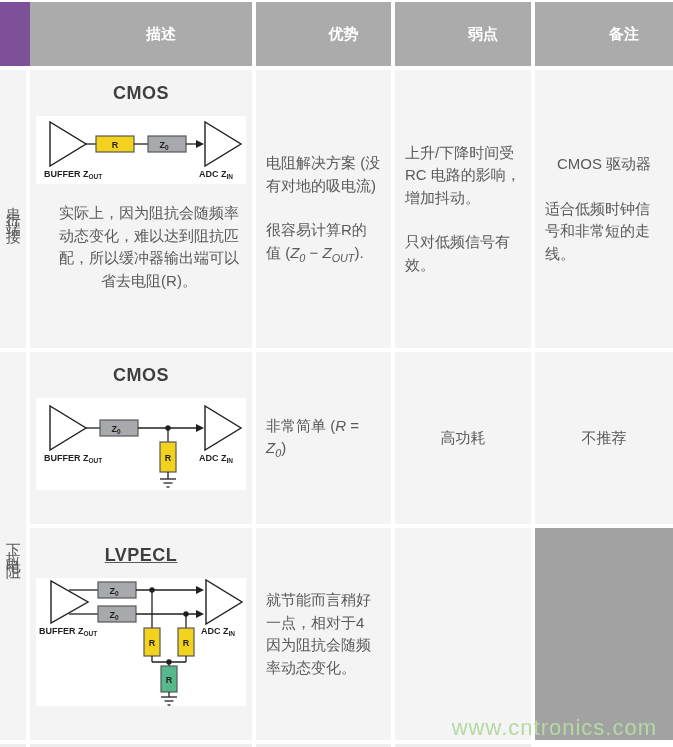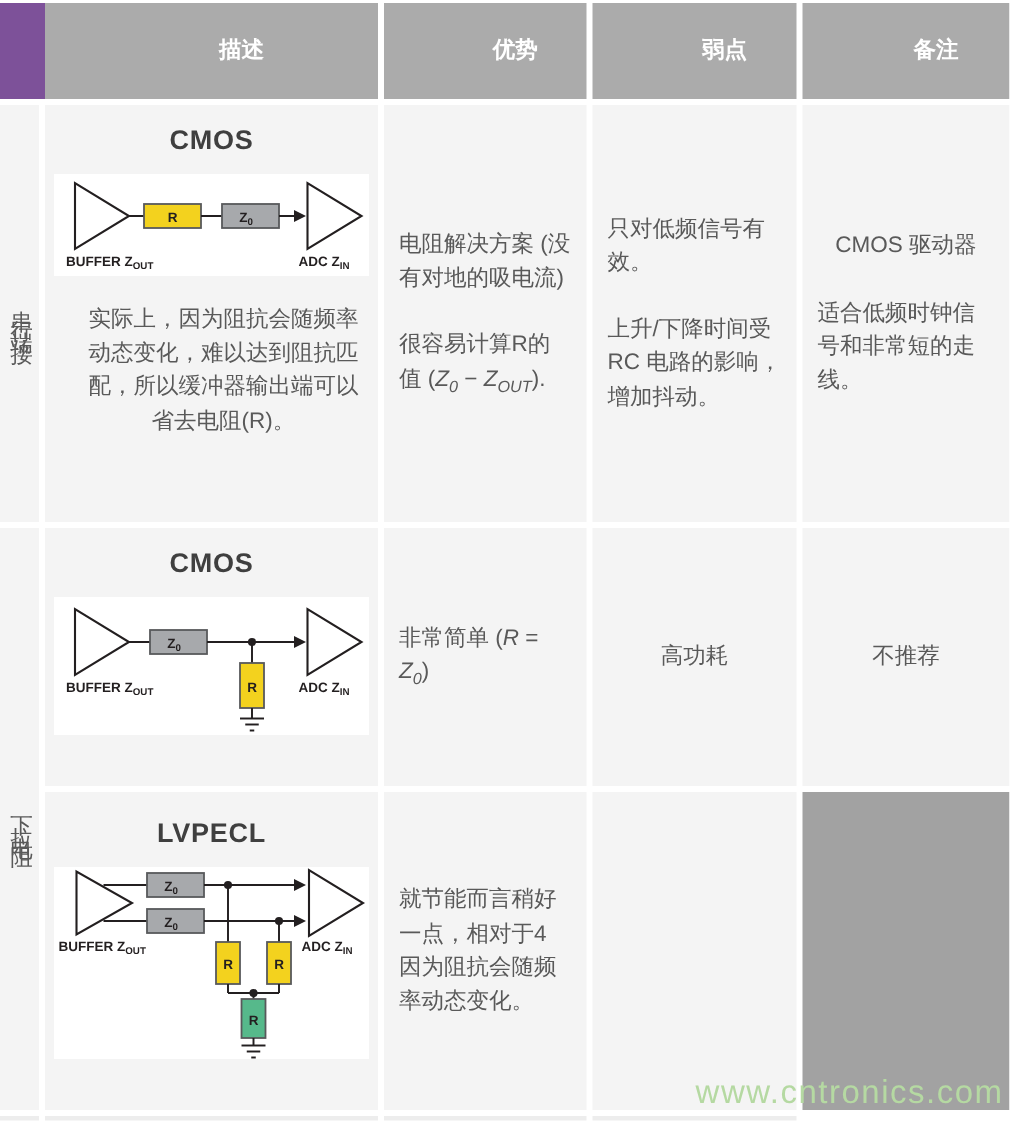--- a/index.html
+++ b/index.html
@@ -13,30 +13,30 @@
     gap:4px; padding-top:2px; background:#fff;
   }
   .cell { background:#f4f4f4; font-size:15px; line-height:1.5; }
   .hdr { background:#ababab; color:#fff; font-weight:bold; font-size:15px;
          display:flex; align-items:center; justify-content:center; text-align:center;padding-left:40px; }
   .hdr-method { background:#7d5199; writing-mode:vertical-rl; text-orientation:upright; letter-spacing:3px; }
   .methodcell { display:flex; align-items:center; justify-content:center;
                 writing-mode:vertical-rl; text-orientation:upright; letter-spacing:7px; color:#595959; }
   .method-span2 { grid-row: span 2; }
   .desccell { display:flex; flex-direction:column; align-items:center; text-align:center; padding:10px 6px 6px 6px; }
-  .desccell.pt14 { padding-top:14px; }
+  .desccell.pt14 { padding-top:14px;text-decoration:underline; }
   .desc-title { font-weight:bold; font-size:18px; color:#3f3f3f; margin-bottom:9px; letter-spacing:0.5px; }
   .diagram { background:#fff; margin-bottom:10px; }
   .txtcell { display:flex; flex-direction:column; align-items:center; justify-content:center;
              text-align:left; padding:8px 10px; }
   .txtcell p { margin:11px 0; }
   .desccell .paras p { margin:8px 0 0 16px; }
   .sliver-method { background:#a2a2a2; }
   .sliver { background:#ededed; }
-  .watermark { position:absolute; right:4px; bottom:6px; font-size:22px; color:#b5d9a2; letter-spacing:1px; }
+  .watermark { position:absolute; right:16px; bottom:6px; font-size:22px; color:#b5d9a2; letter-spacing:1px; }
   svg text { font-family:"Liberation Sans", sans-serif; }
   .dlabel { font-size:9px; font-weight:bold; fill:#231f20; }
   .dsub { font-size:6.5px; font-weight:bold; fill:#231f20; }
   .dbox { font-size:9px; font-weight:bold; fill:#231f20; }
   .wire { stroke:#231f20; stroke-width:1.3; fill:none; }
   .tri { fill:#fff; stroke:#231f20; stroke-width:1.4; }
   .rbox { fill:#f3d21e; stroke:#58595b; stroke-width:1.2; }
   .zbox { fill:#a7a9ac; stroke:#58595b; stroke-width:1.2; }
   .gbox { fill:#56b98b; stroke:#58595b; stroke-width:1.2; }
   .dot { fill:#231f20; }
@@ -74,22 +74,22 @@
       </svg>
       <div class="paras">
           <p>实际上，因为阻抗会随频率动态变化，难以达到阻抗匹配，所以缓冲器输出端可以省去电阻(R)。</p>
         </div>
     </div>
     <div class="cell txtcell">
         <p>电阻解决方案 (没有对地的吸电流)</p>
         <p>很容易计算R的值 (<i>Z<sub>0</sub></i> − <i>Z<sub>OUT</sub></i>).</p>
       </div>
     <div class="cell txtcell">
+        <p>上升/下降时间受 RC 电路的影响，增加抖动。</p>
         <p>只对低频信号有效。</p>
-        <p>上升/下降时间受 RC 电路的影响，增加抖动。</p>
       </div>
     <div class="cell txtcell">
         <p>CMOS 驱动器</p>
         <p>适合低频时钟信号和非常短的走线。</p>
       </div>
 
     <div class="cell methodcell method-span2">下拉电阻</div>
 
     <div class="cell desccell">
       <div class="desc-title">CMOS</div>

